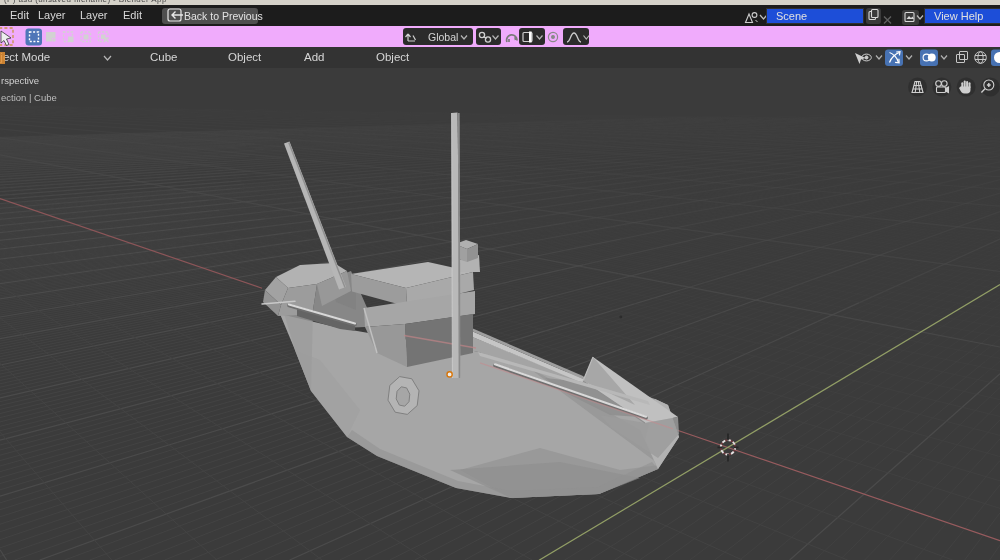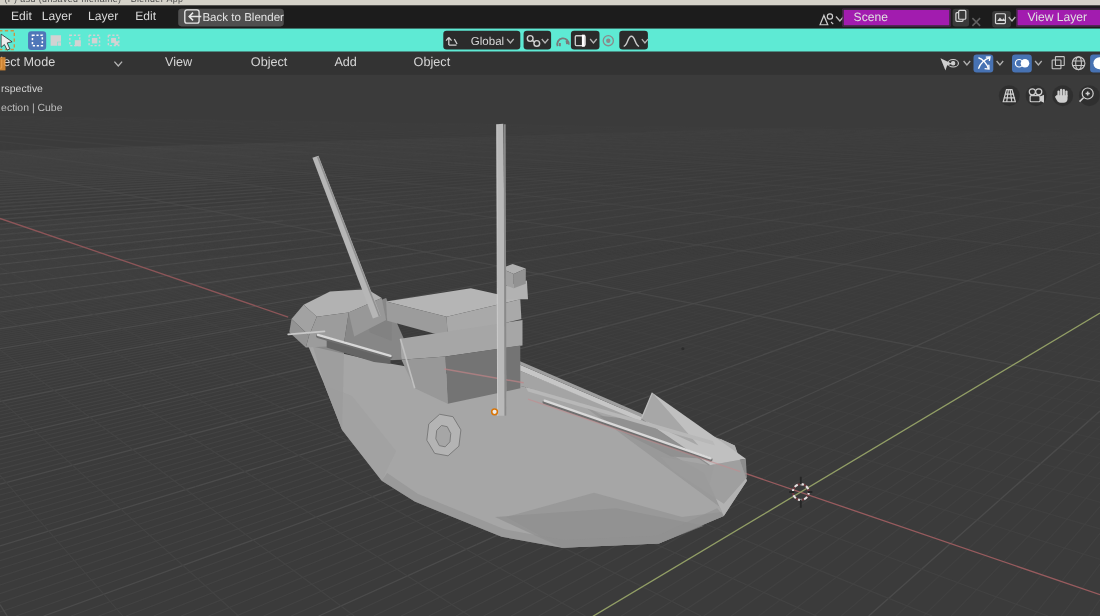--- a/index.html
+++ b/index.html
@@ -1,36 +1,36 @@
 <!DOCTYPE html>
 <html><head><meta charset="utf-8"><style>
 *{margin:0;padding:0;box-sizing:border-box}
 html,body{width:1000px;height:560px;overflow:hidden;background:#3a3a3a;font-family:"Liberation Sans",sans-serif;-webkit-font-smoothing:antialiased}
 .titlebar{position:absolute;left:0;top:0;width:1000px;height:5px;background:#d5d2c9;overflow:hidden}
 .titlebar span{position:absolute;left:4px;top:-5px;font-size:8px;color:#4a4a4a;letter-spacing:0.4px}
 .row1{position:absolute;left:0;top:5px;width:1000px;height:21px;background:#1c1c1c;color:#d9d9d9;font-size:11px}
 .row1 .menu{position:absolute;top:4px}
 .btnprev{position:absolute;left:162px;top:2.5px;width:96px;height:16px;background:#4f4f4f;border-radius:3px;color:#e3e3e3;font-size:10.5px;line-height:16px;white-space:nowrap;padding-left:22px;box-sizing:border-box}
-.scenefield{position:absolute;top:3px;height:15.5px;background:#a21caf;border:1px solid #2f2f2f;color:#e0e0e0;font-size:11px;line-height:14px}
+.scenefield{position:absolute;top:3px;height:15.5px;background:#1d4ed8;border:1px solid #2f2f2f;color:#e0e0e0;font-size:11px;line-height:14px}
 .iconbtn{position:absolute;top:3px;height:15.5px;background:#3a3a3a;border-radius:2.5px}
-.row2{position:absolute;left:0;top:26px;width:1000px;height:21px;background:#5eead4}
+.row2{position:absolute;left:0;top:26px;width:1000px;height:21px;background:#f0abfc}
 .row3{position:absolute;left:0;top:47px;width:1000px;height:21px;background:#333333;color:#d6d6d6;font-size:11.5px}
 .row3 .m{position:absolute;top:3.5px}
 .well{position:absolute;top:2px;height:17px;background:#2b2b2b;border-radius:3px}
 svg{position:absolute;left:0;top:0}
 </style></head><body>
 <div class="titlebar">
     <span>(P) asd (unsaved filename) - Blender App</span>
   </div>
 <div class="row1">
  <span class="menu" style="left:10px">Edit</span>
  <span class="menu" style="left:38px">Layer</span>
  <span class="menu" style="left:80px">Layer</span>
  <span class="menu" style="left:123px">Edit</span>
- <div class="btnprev">Back to Blender</div>
+ <div class="btnprev">Back to Previous</div>
  <svg width="1000" height="21" viewBox="0 0 1000 21" style="top:0">
   <rect x="168" y="4" width="13" height="12" rx="2" fill="none" stroke="#e8e8e8" stroke-width="1.2"></rect>
   <path d="M183 10 h-11 m3.5 -3.5 L172 10 l3.5 3.5" fill="none" stroke="#e8e8e8" stroke-width="1.4"></path>
  </svg>
  <svg width="1000" height="21" viewBox="0 0 1000 21" style="top:0">
    <g fill="none" stroke="#cccccc" stroke-width="1.1">
      <path d="M745.5 17.5 l3.5-8.5 3.5 8.5 z"></path>
      <circle cx="754.5" cy="10" r="2.4"></circle>
      <path d="M755.5 15 l2 2" stroke-width="1"></path>
    </g>
@@ -46,21 +46,21 @@
    <g stroke="#5f5f5f" stroke-width="1.4">
         <path d="M884 11.5 l7 7 M891 11.5 l-7 7"></path>
       </g>
    <g>
         <rect x="902" y="5" width="17" height="15" rx="2.5" fill="#3a3a3a"></rect>
      <rect x="905" y="7.5" width="9" height="9" rx="1" fill="none" stroke="#d8d8d8" stroke-width="1.1"></rect>
      <path d="M906.5 14 l2.5-3 2 2 1.5-1.5 1.5 2.5z" fill="#d8d8d8"></path>
      <path d="M917 10.5 l3 3.5 3-3.5" fill="none" stroke="#bbb" stroke-width="1.2"></path>
    </g>
  </svg>
- <div class="scenefield" style="left:924px;width:76px;border-right:none;padding-left:9px">View Layer</div>
+ <div class="scenefield" style="left:924px;width:76px;border-right:none;padding-left:9px">View Help</div>
 </div>
 <div class="row2">
 
  <svg width="1000" height="21" viewBox="0 0 1000 21">
 
   <g stroke="#c79545" stroke-width="1.3" stroke-dasharray="3,2.2" fill="none">
         <rect x="-6" y="2" width="19" height="17"></rect>
       </g>
   <path d="M1 5 L11 12 L6.5 13 L9 18.5 L6.5 19.5 L4 14.5 L1 17 Z" fill="#eeeeee" stroke="#222" stroke-width="0.7"></path>
 
@@ -116,21 +116,21 @@
   <path d="M567 16 c3.5 0 3.5 -9 7 -9 s3.5 9 7 9" fill="none" stroke="#cccccc" stroke-width="1.3"></path>
   <path d="M583.5 9.5 l2.8 3.5 2.8-3.5" fill="none" stroke="#b5b5b5" stroke-width="1.2"></path>
  </svg>
 </div>
 <div class="row3">
  <span class="m" style="left:-15px">Object Mode</span>
  <svg width="1000" height="21" viewBox="0 0 1000 21" style="top:0">
       <path d="M104 9 l3.5 4 3.5-4" fill="none" stroke="#b5b5b5" stroke-width="1.2"></path>
       <rect x="0" y="5" width="5" height="12" fill="#e59132" opacity="0.85"></rect>
     </svg>
- <span class="m" style="left:150px">View</span>
+ <span class="m" style="left:150px">Cube</span>
  <span class="m" style="left:228px">Object</span>
  <span class="m" style="left:304px">Add</span>
  <span class="m" style="left:376px">Object</span>
  <svg width="1000" height="21" viewBox="0 47 1000 21" style="top:0">
   <g fill="none" stroke="#d0d0d0" stroke-width="1">
     <path d="M855 53 l4.5 11 1.5-4.5 4.5-1.5 z" fill="#d0d0d0" stroke="none"></path>
     <ellipse cx="866.5" cy="57.5" rx="4.8" ry="3.4"></ellipse>
         <circle cx="866.5" cy="57.5" r="1.5" fill="#d0d0d0"></circle>
   </g>
   <path d="M876 55.5 l3 3.5 3-3.5" fill="none" stroke="#b0b0b0" stroke-width="1.2"></path>

